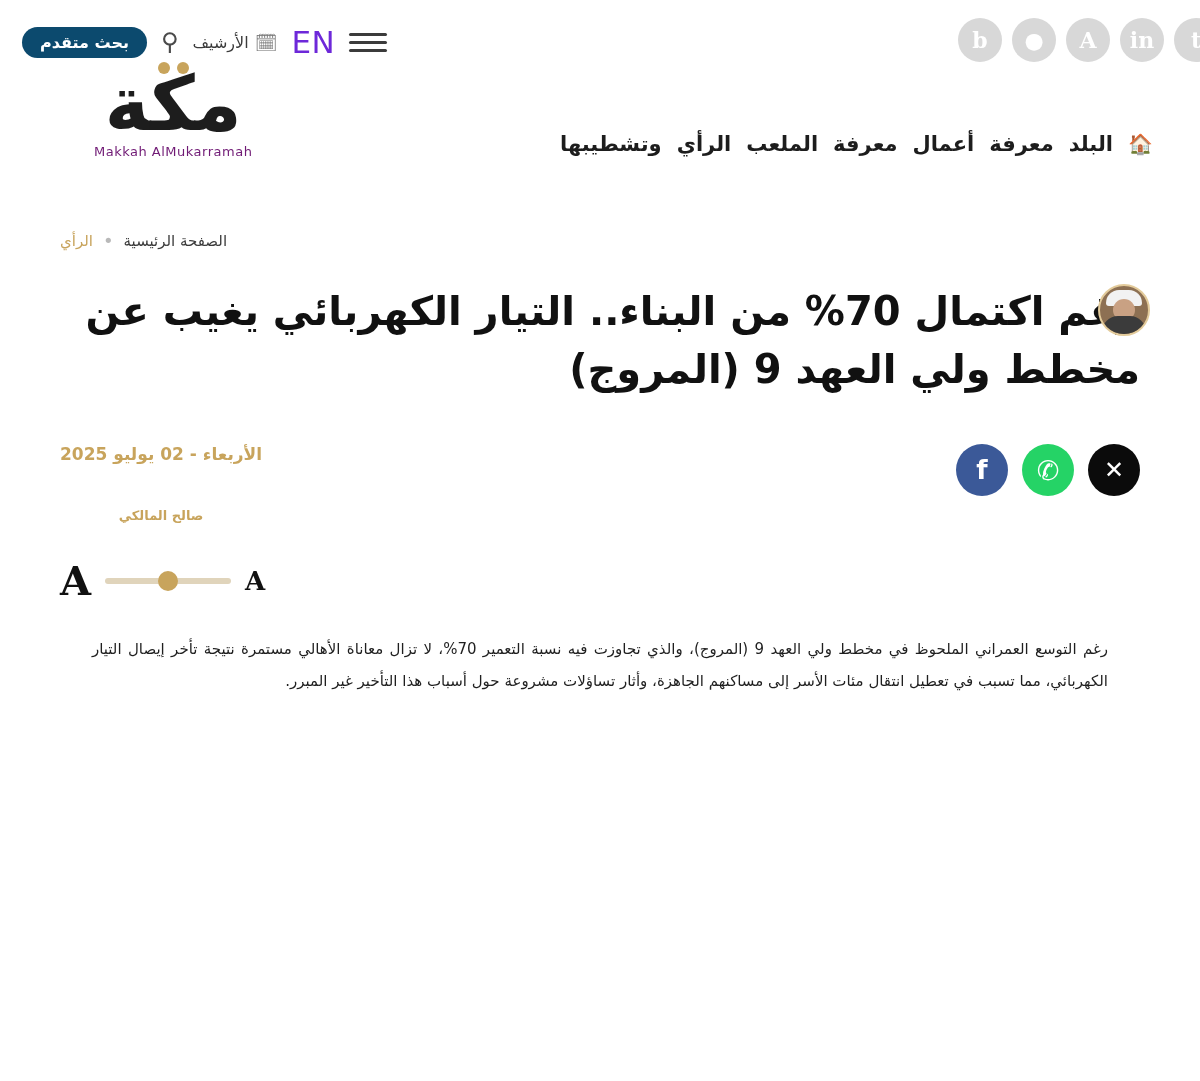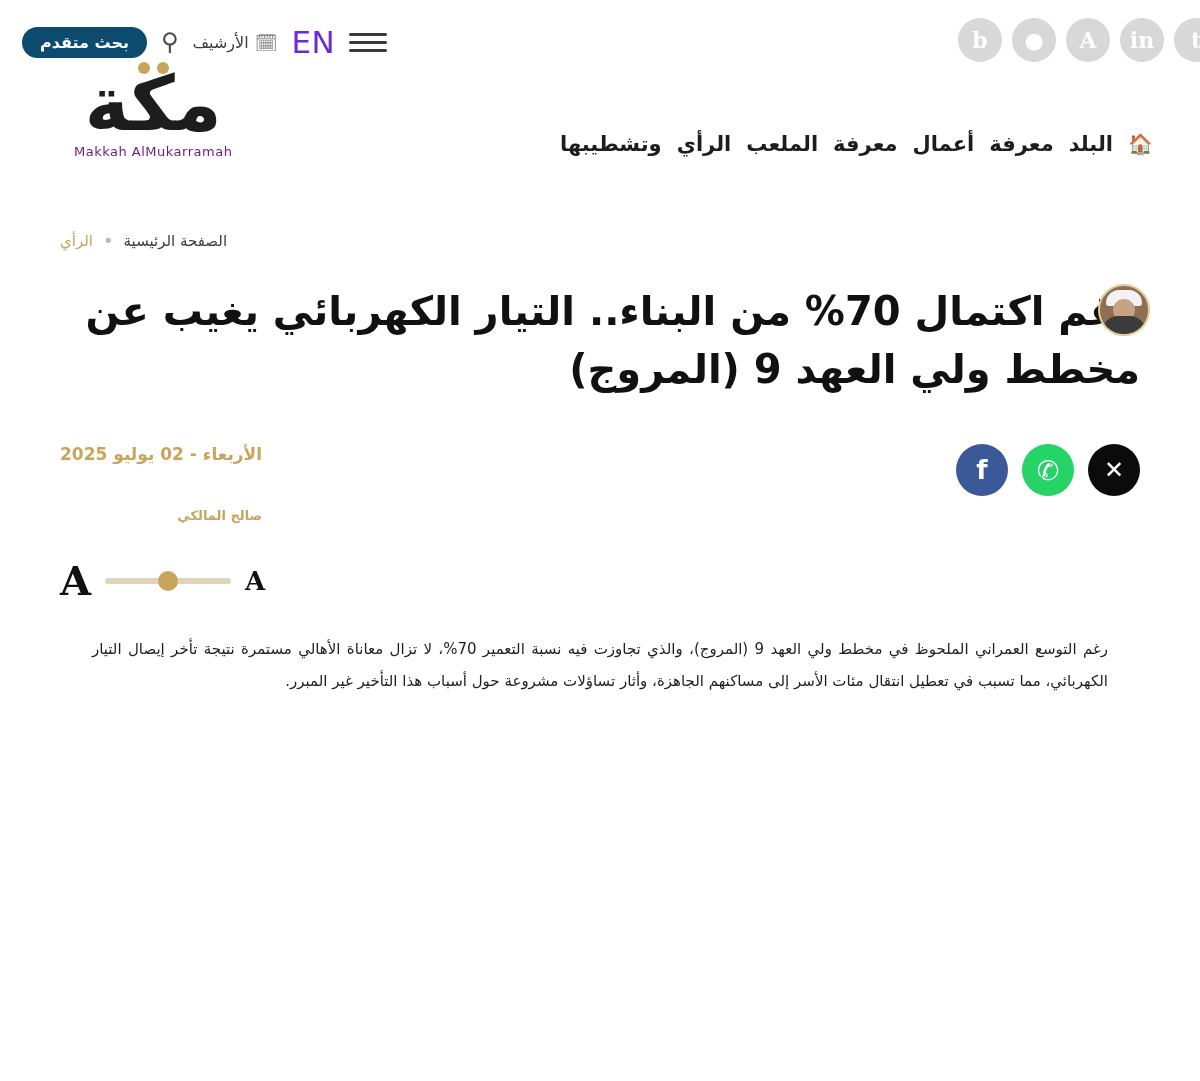--- a/index.html
+++ b/index.html
@@ -66,21 +66,21 @@
   }
   .burger { display: flex; flex-direction: column; gap: 5px; }
   .burger span { display: block; width: 38px; height: 3px; background: #3b3b3b; border-radius: 2px; }
 
   
   .logo-wrap {
     position: absolute;
     top: 62px; left: 0; right: 0;
     display: flex; justify-content: flex-start;
     padding-right: 0;
-    padding-left: 74px;
+    padding-left: 94px;
     flex-direction: row-reverse;
   }
   .logo { text-align: center; }
   .logo-mark {
     font-size: 76px;
     font-weight: bold;
     color: #1d1d1d;
     line-height: .95;
     font-family: "DejaVu Sans", sans-serif;
     letter-spacing: -2px;
@@ -174,21 +174,21 @@
   .share-btn {
     width: 52px; height: 52px; border-radius: 50%;
     display: flex; align-items: center; justify-content: center;
     color: #fff; font-size: 26px; font-weight: bold;
     font-family: "DejaVu Sans", sans-serif;
   }
   .fb { background: #3b5998; }
   .wa { background: #25d366; font-size: 27px; }
   .tw { background: #0b0b0b; font-size: 24px; }
 
-  .meta-right { text-align: right; direction: rtl; }
+  .meta-right { text-align: center; direction: rtl; }
   .date { font-size: 17px; font-weight: bold; color: #c8a45c; }
   .author { font-size: 13px; font-weight: bold; color: #c8a45c; margin-top: 44px; }
 
   .fontsize-row {
     display: flex; align-items: center; justify-content: flex-start;
     gap: 14px; direction: ltr;
     margin: 34px 60px 0 0;
     padding-right: 14px;
   }
   .fs-big { font-size: 40px; font-weight: bold; color: #111; font-family: "DejaVu Serif", serif; }

